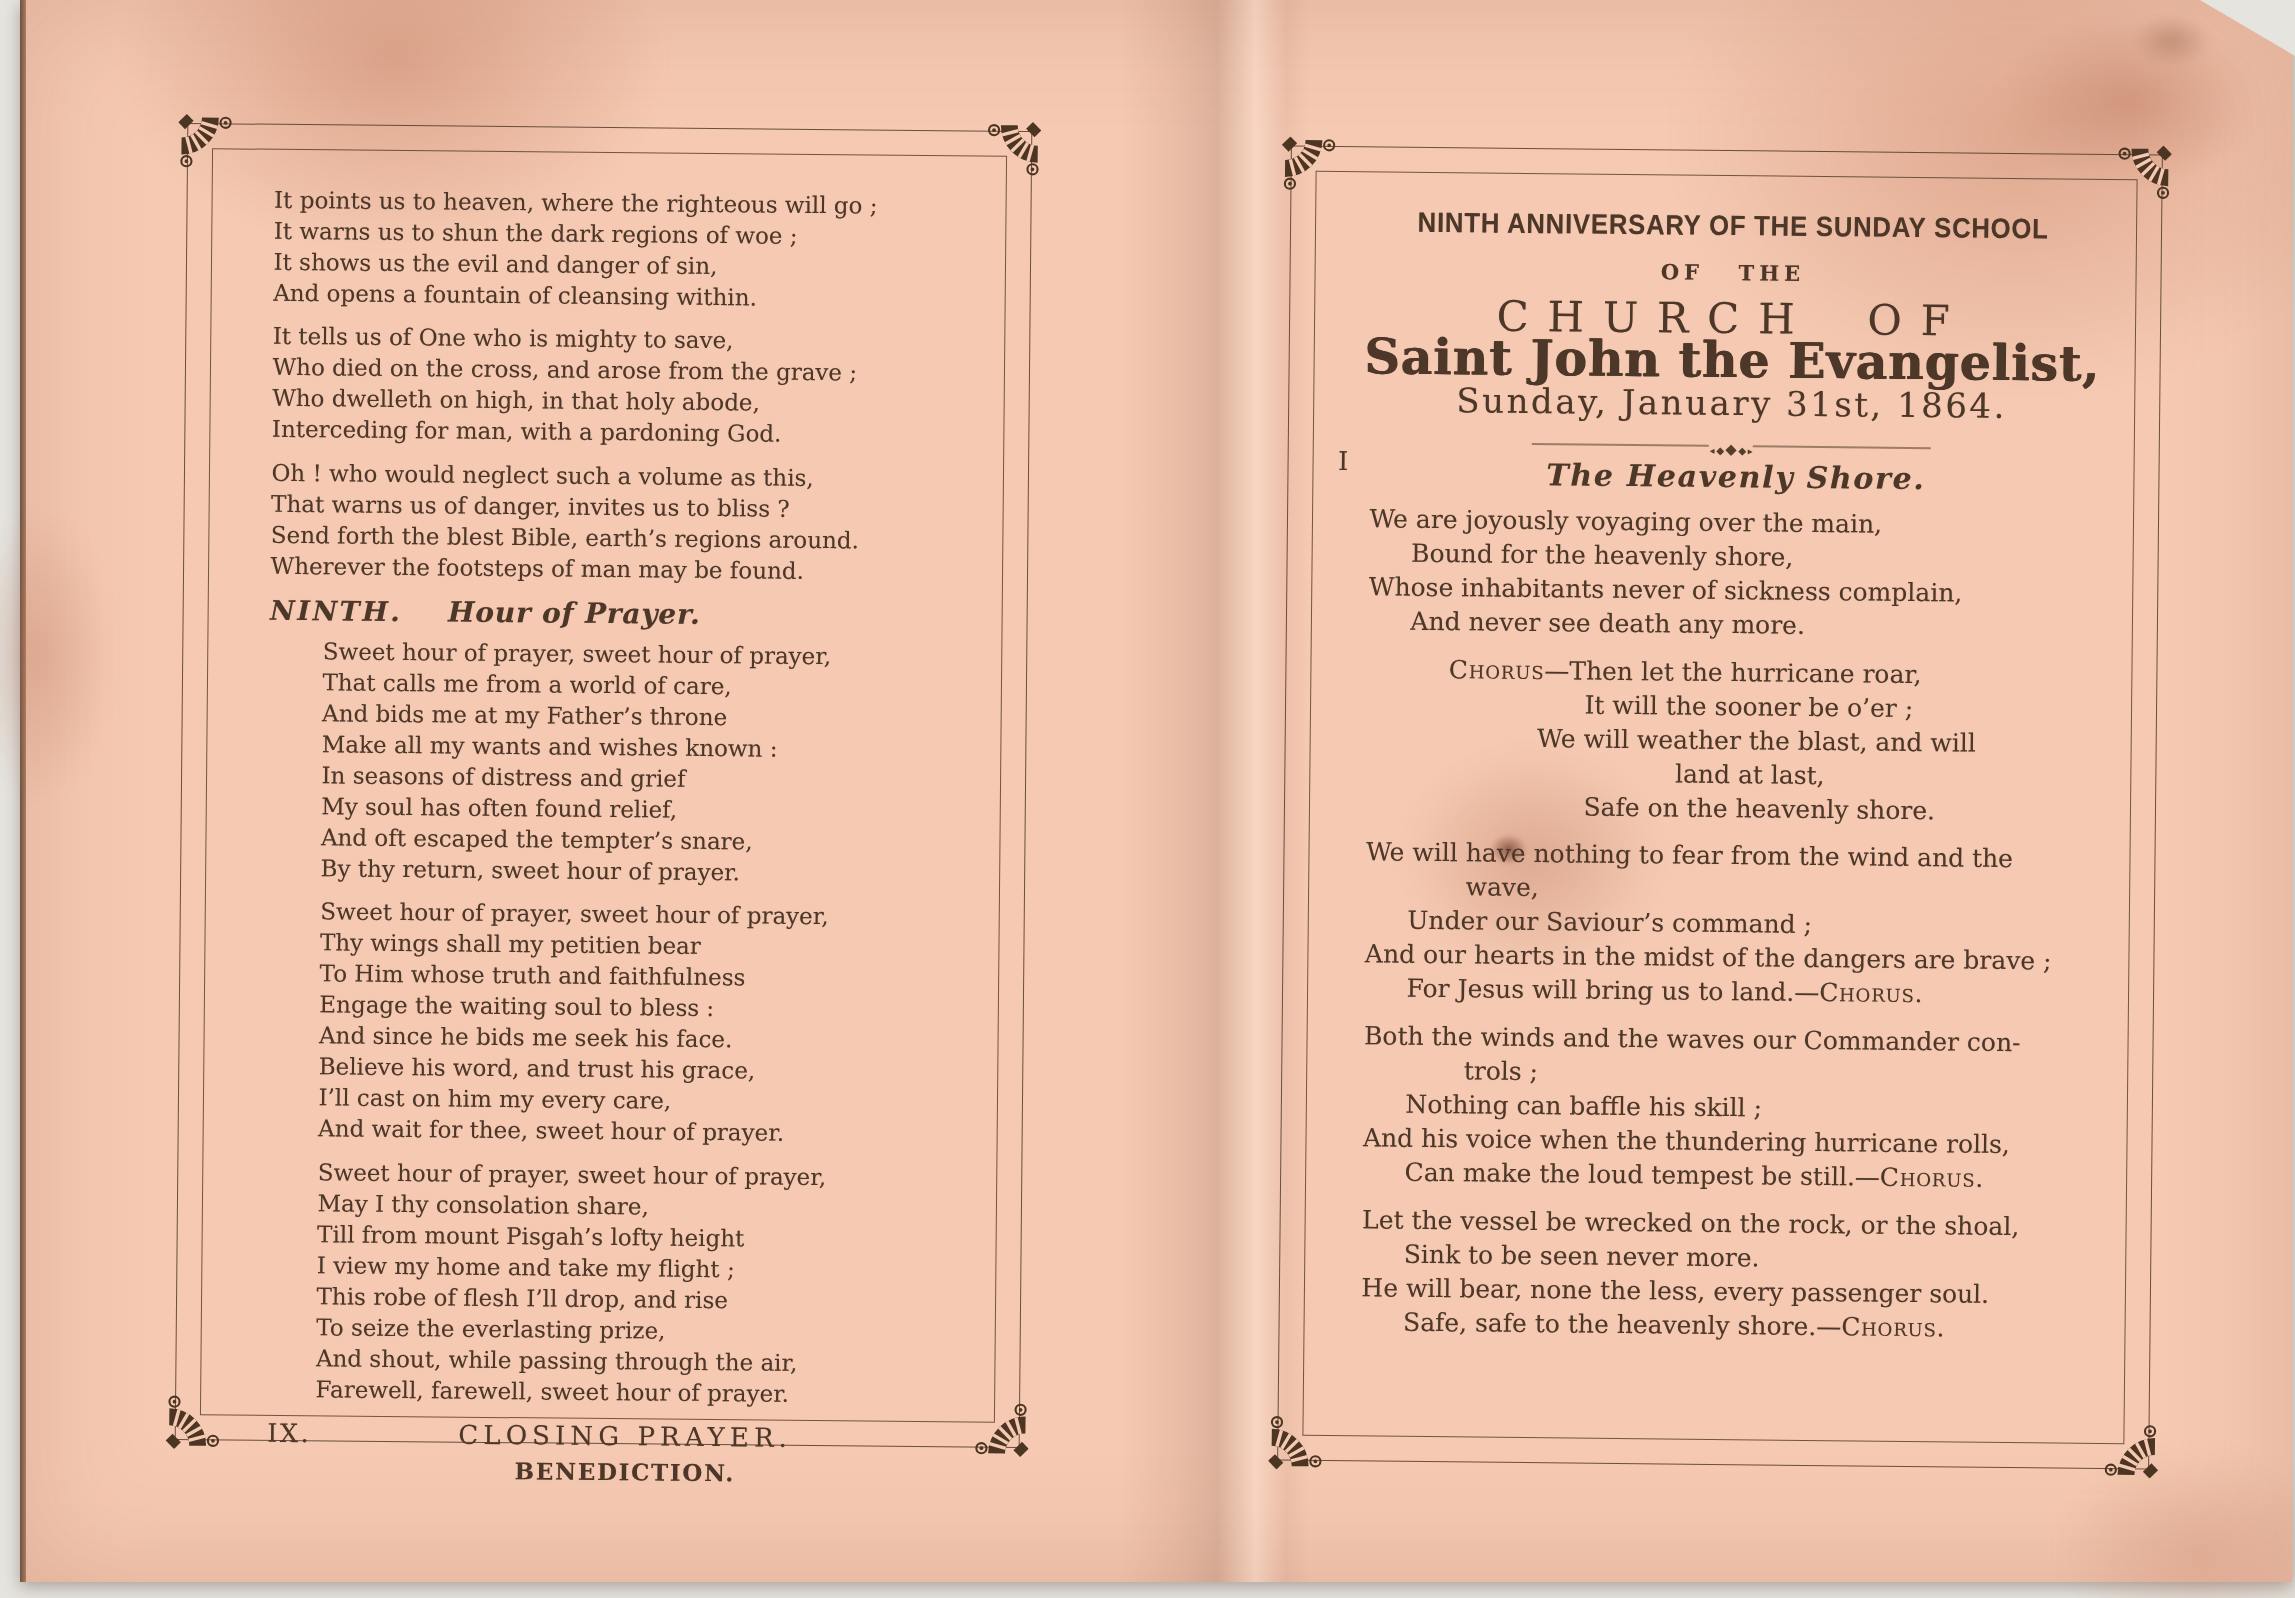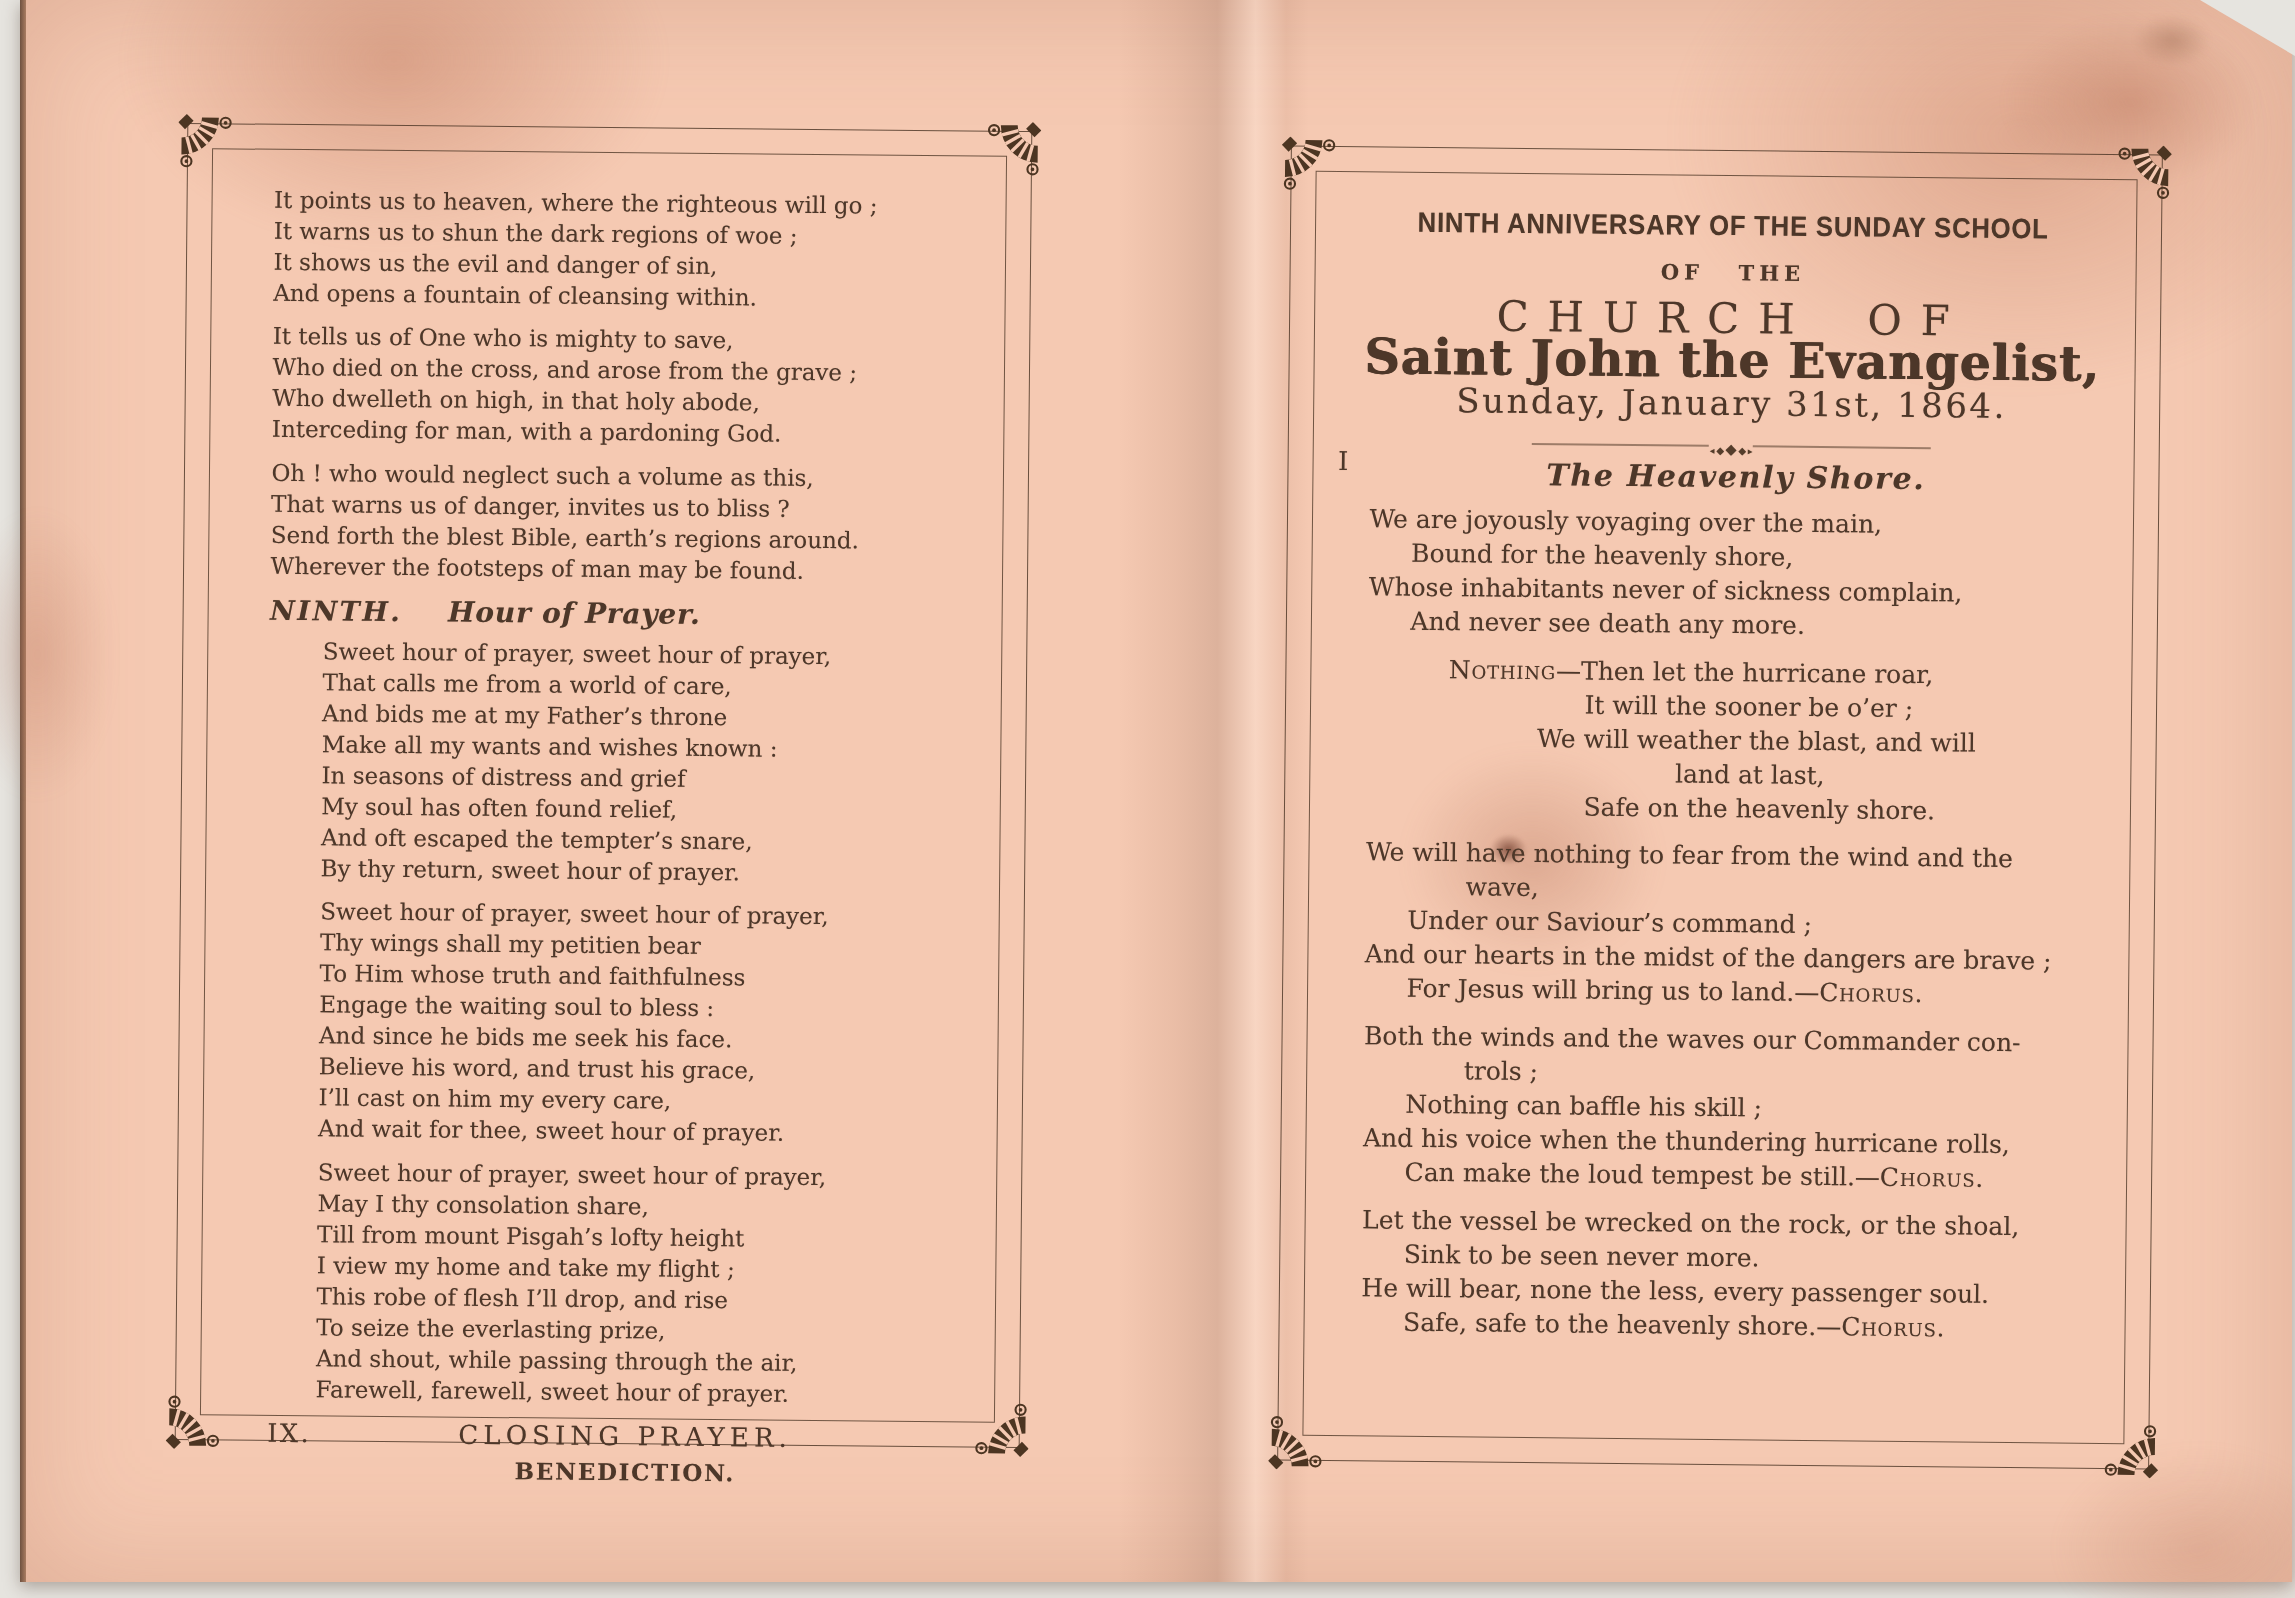--- a/index.html
+++ b/index.html
@@ -238,21 +238,21 @@
         </div>
 
         <div class="vgroup">
           <div class="line">We are joyously voyaging over the main,</div>
           <div class="line i1">Bound for the heavenly shore,</div>
           <div class="line">Whose inhabitants never of sickness complain,</div>
           <div class="line i1">And never see death any more.</div>
         </div>
 
         <div class="vgroup">
-          <div class="line i2"><span class="sc">Nothing</span><span>—Then let the hurricane roar,</span></div>
+          <div class="line i2"><span class="sc">Chorus</span><span>—Then let the hurricane roar,</span></div>
           <div class="line i3">It will the sooner be o’er ;</div>
           <div class="line i4">We will weather the blast, and will</div>
           <div class="line ic">land at last,</div>
           <div class="line i3">Safe on the heavenly shore.</div>
         </div>
 
         <div class="vgroup">
           <div class="line">We will have nothing to fear from the wind and the</div>
           <div class="line ih">wave,</div>
           <div class="line i1">Under our Saviour’s command ;</div>

